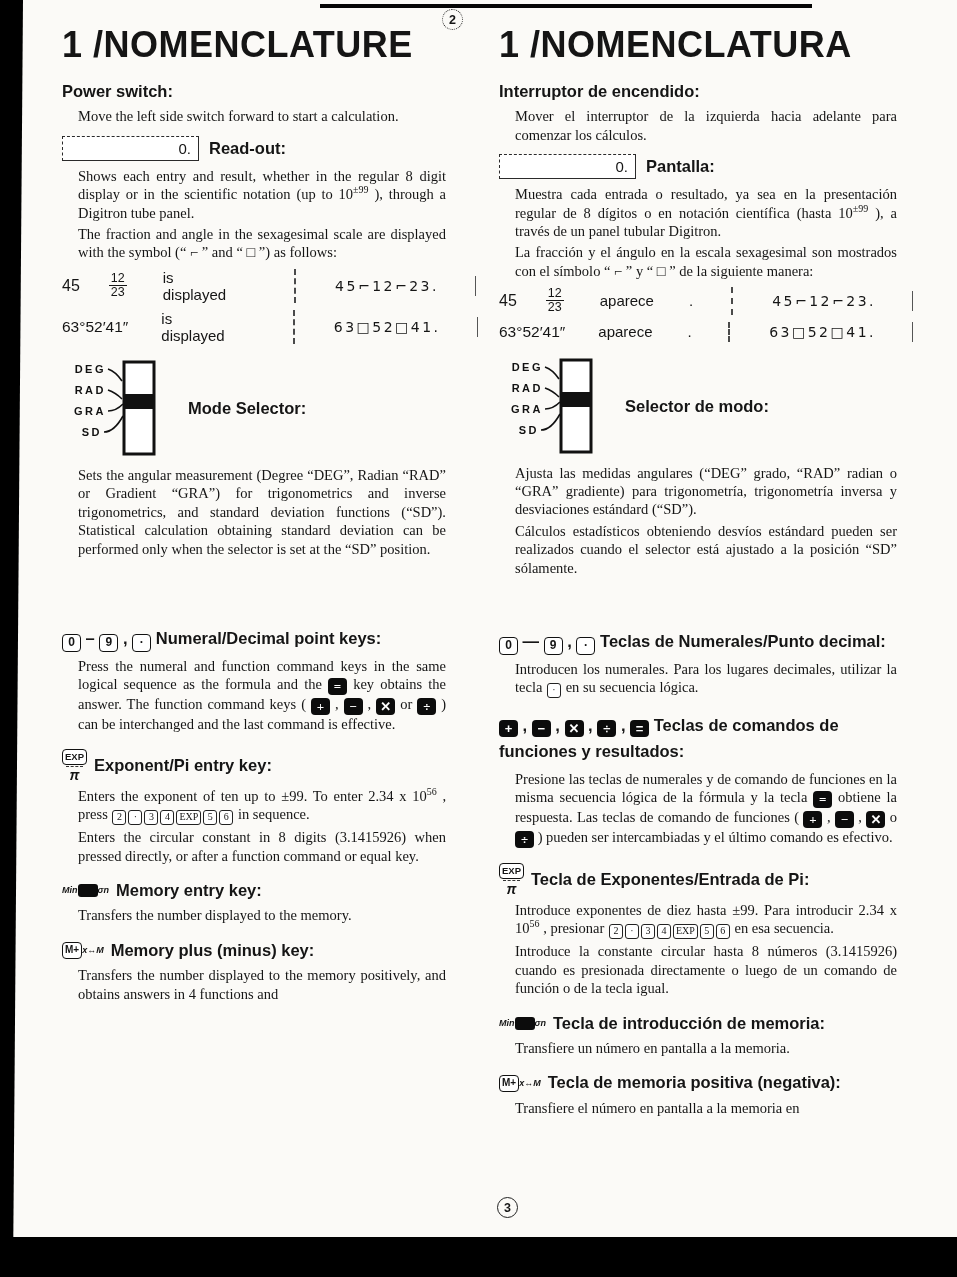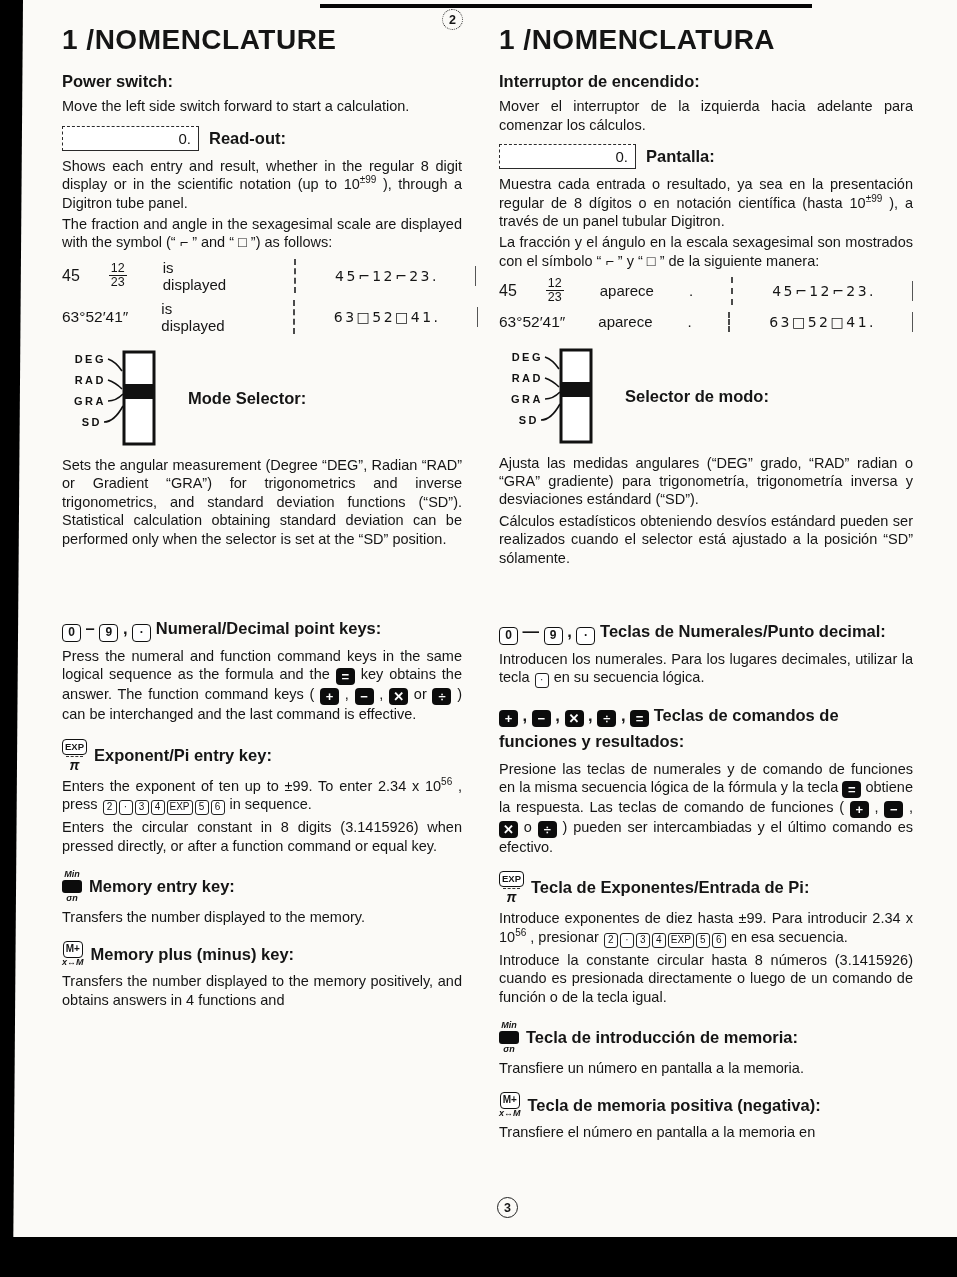--- a/index.html
+++ b/index.html
@@ -17,23 +17,23 @@
   .circ{display:inline-flex;width:19px;height:19px;border-radius:50%;border:1.6px solid #222;
     align-items:center;justify-content:center;font-size:12.5px;font-weight:bold;background:transparent;}
   .circ.dotted{border-style:dotted;}
   .pgnum-top{position:absolute;left:442px;top:9px;}
   .pgnum-bottom{position:absolute;left:497px;top:1197px;}
 
   
   .col{position:absolute;top:24px;}
   .col-en{left:62px;width:400px;}
   .col-es{left:499px;width:414px;}
-  .title{font-size:28px;font-weight:bold;margin:0 0 12px;letter-spacing:.5px;}
+  .title{font-size:36px;font-weight:bold;margin:0 0 12px;letter-spacing:.5px;}
   .sect{font-size:16.5px;font-weight:bold;margin:15px 0 5px;line-height:1.3;}
-  .body{font-size:14.5px;line-height:1.27;text-align:justify;margin:0 0 3px;}
+  .body{font-size:14.5px;line-height:1.27;text-align:justify;margin:0 16px 3px;font-family:Liberation Serif, serif;}
   .gap{height:50px;}
 
   
   .readout-line{display:flex;align-items:center;gap:10px;margin:10px 0 6px;}
   .readout-box{width:128px;height:23px;border:1.8px solid #2a2a2a;border-top-style:dashed;border-left-style:dashed;
     display:flex;justify-content:flex-end;align-items:center;padding-right:7px;font-size:15px;background:#fff;}
   .inlineh{margin:0;}
 
   
   .ex-row{display:flex;align-items:center;margin:7px 0;font-size:15px;gap:27px;}
@@ -60,21 +60,21 @@
   .ko{display:inline-block;border:1.8px solid #111;border-radius:4px;min-width:13px;height:16px;line-height:15px;
     text-align:center;font-size:12px;font-weight:bold;padding:0 2px;vertical-align:-2px;background:#fff;}
   .ks{display:inline-block;border:1.2px solid #222;border-radius:3px;min-width:8px;height:13px;line-height:12px;
     text-align:center;font-size:10px;padding:0 2px;vertical-align:-1px;margin:0 1px;background:#fff;}
   .sup{font-size:10px;vertical-align:super;line-height:0;}
 
   
   .exp-icon{display:inline-flex;flex-direction:column;align-items:center;margin-right:7px;line-height:1;vertical-align:middle;}
   .exp-k{font-size:9.5px;height:14px;line-height:13px;}
   .pi{font-size:14px;font-weight:bold;font-style:italic;border-top:1.4px dashed #333;padding:1px 4px 0;margin-top:1px;}
-  .min-icon,.mp-icon{display:inline-flex;flex-direction:column;align-items:center;margin-right:7px;line-height:1;vertical-align:middle;}
+  .min-icon,.mp-icon{display:inline-flex;flex-direction:row;align-items:center;margin-right:7px;line-height:1;vertical-align:middle;}
   .min-top{font-size:9px;font-weight:bold;font-style:italic;}
   .min-key{width:20px;height:13px;background:#0c0c0c;border-radius:3px;margin:1px 0;}
   .min-bottom,.mp-bottom{font-size:9px;font-style:italic;}
   .mp-k{font-size:10px;height:15px;line-height:14px;}
   .keysh{line-height:1.55;}
   .exph{display:flex;align-items:center;}
 </style>
 </head>
 <body>
 

